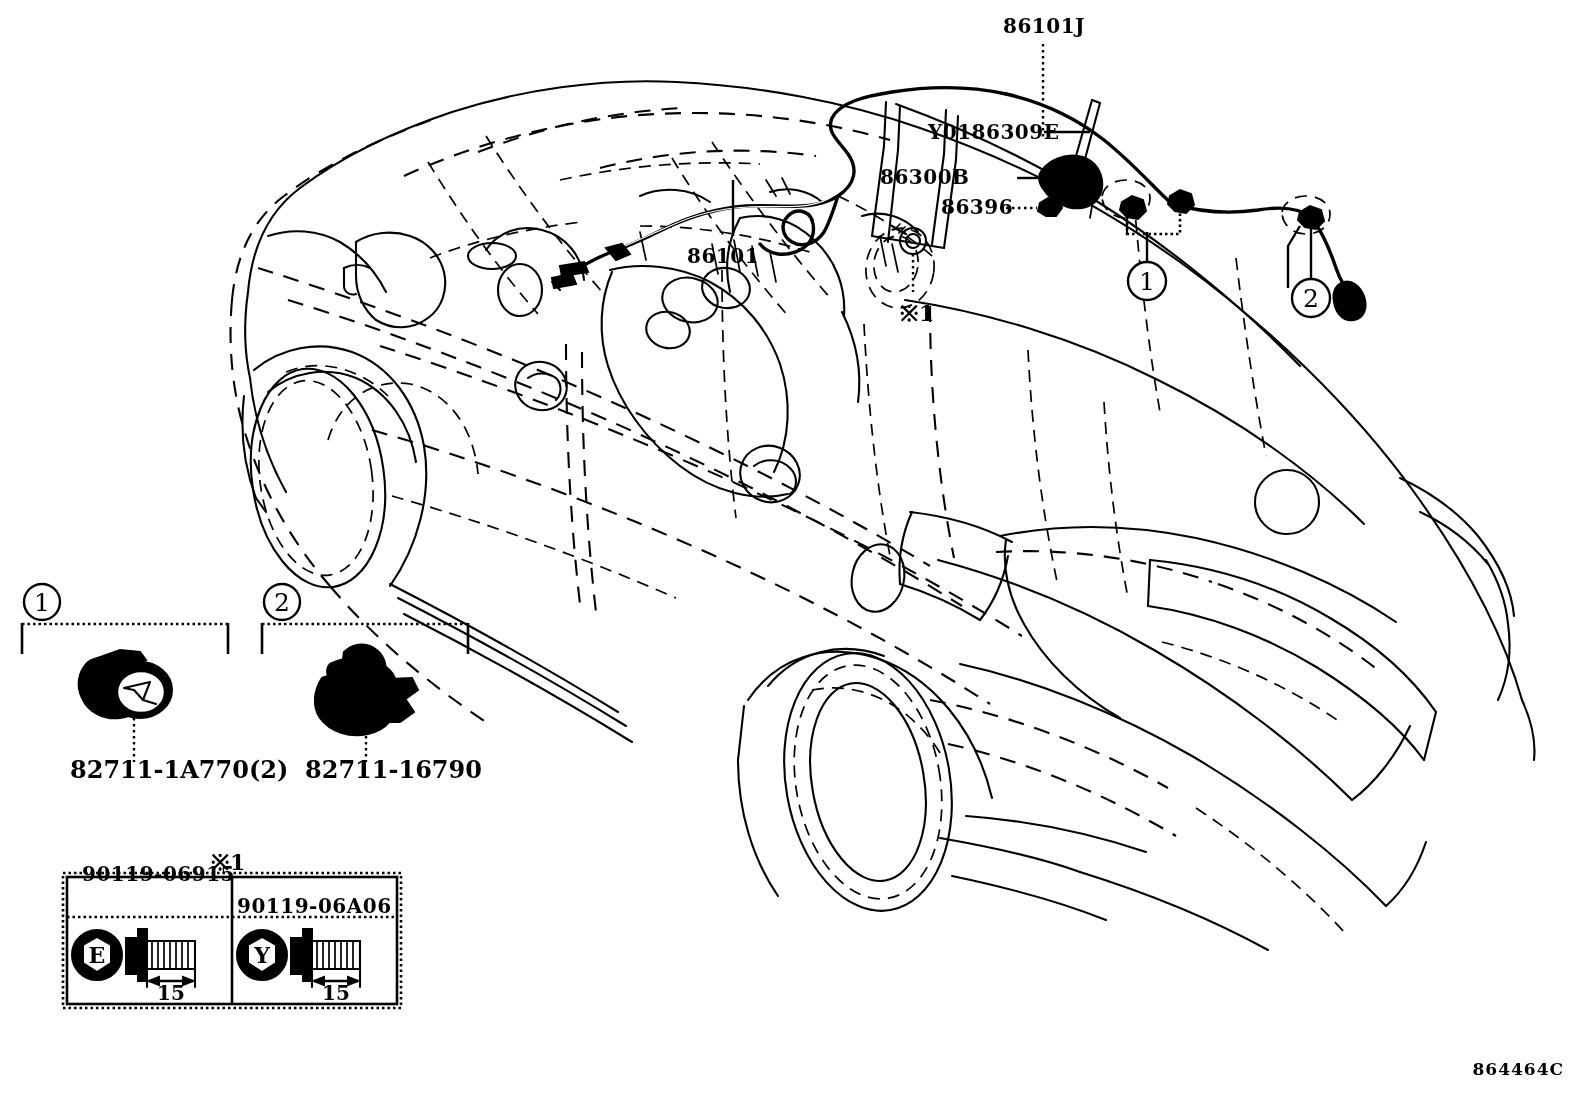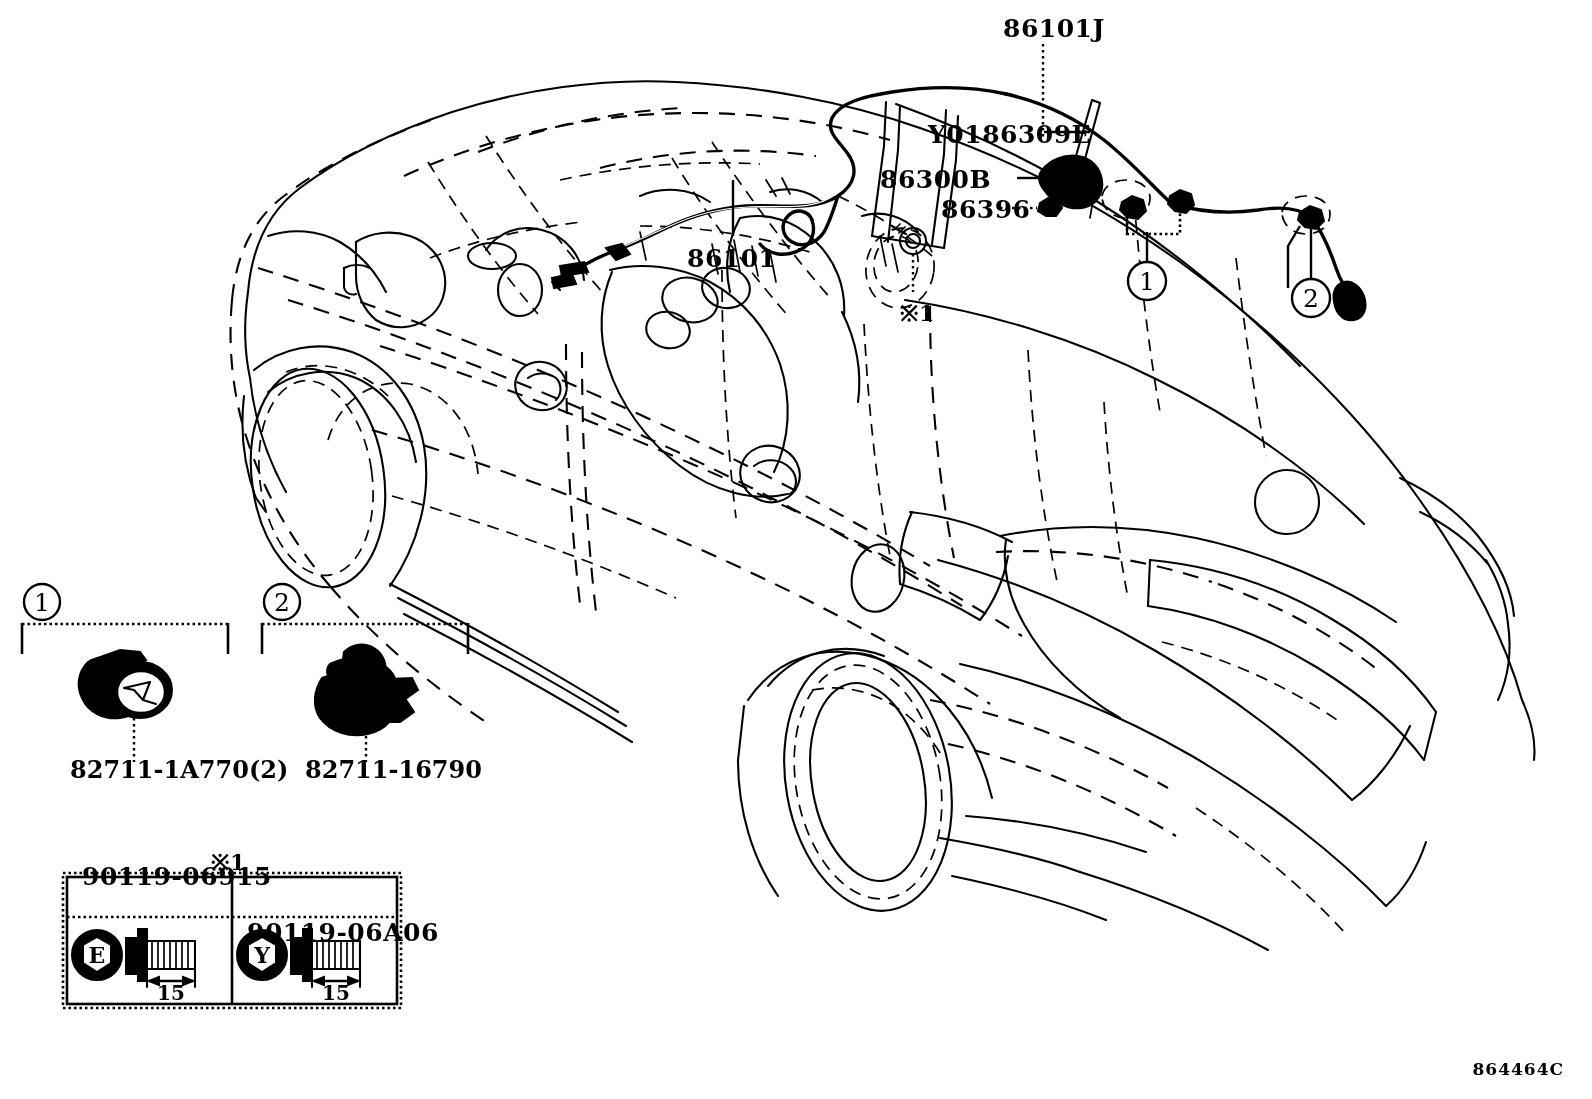--- a/index.html
+++ b/index.html
@@ -24,21 +24,21 @@
     height: 1099px;
   }
   .lbl {
     position: absolute;
     font-family: "DejaVu Serif", serif;
     font-weight: bold;
     color: #000000;
     white-space: nowrap;
     letter-spacing: 0.5px;
   }
-  .lbl-lg { font-size: 25px; }
+  .lbl-lg { font-size: 20px; }
   .lbl-md { font-size: 22px; }
   .diagcode {
     position: absolute;
     right: 28px;
     bottom: 20px;
     font-family: "DejaVu Serif", serif;
     font-size: 17px;
     font-weight: bold;
     letter-spacing: 1px;
     color: #000;
@@ -449,17 +449,17 @@
   <div class="lbl lbl-lg" style="left:941px; top:195px;text-align:right;">86396</div>
 
   <div class="lbl lbl-lg" style="left:687px; top:244px;">86101</div>
 
   <div class="lbl lbl-md" style="left:900px; top:297px;">※1</div>
 
   <div class="lbl lbl-md" style="left:211px; top:846px;">※1</div>
 
   <div class="lbl lbl-lg" style="left:82px; top:862px;">90119-06915</div>
 
-  <div class="lbl lbl-lg" style="left:247px; top:894px;margin-top:24px;">90119-06A06</div>
+  <div class="lbl lbl-lg" style="left:237px; top:894px;">90119-06A06</div>
 
   <div class="diagcode">864464C</div>
 
 </div>
 
 </body></html>

